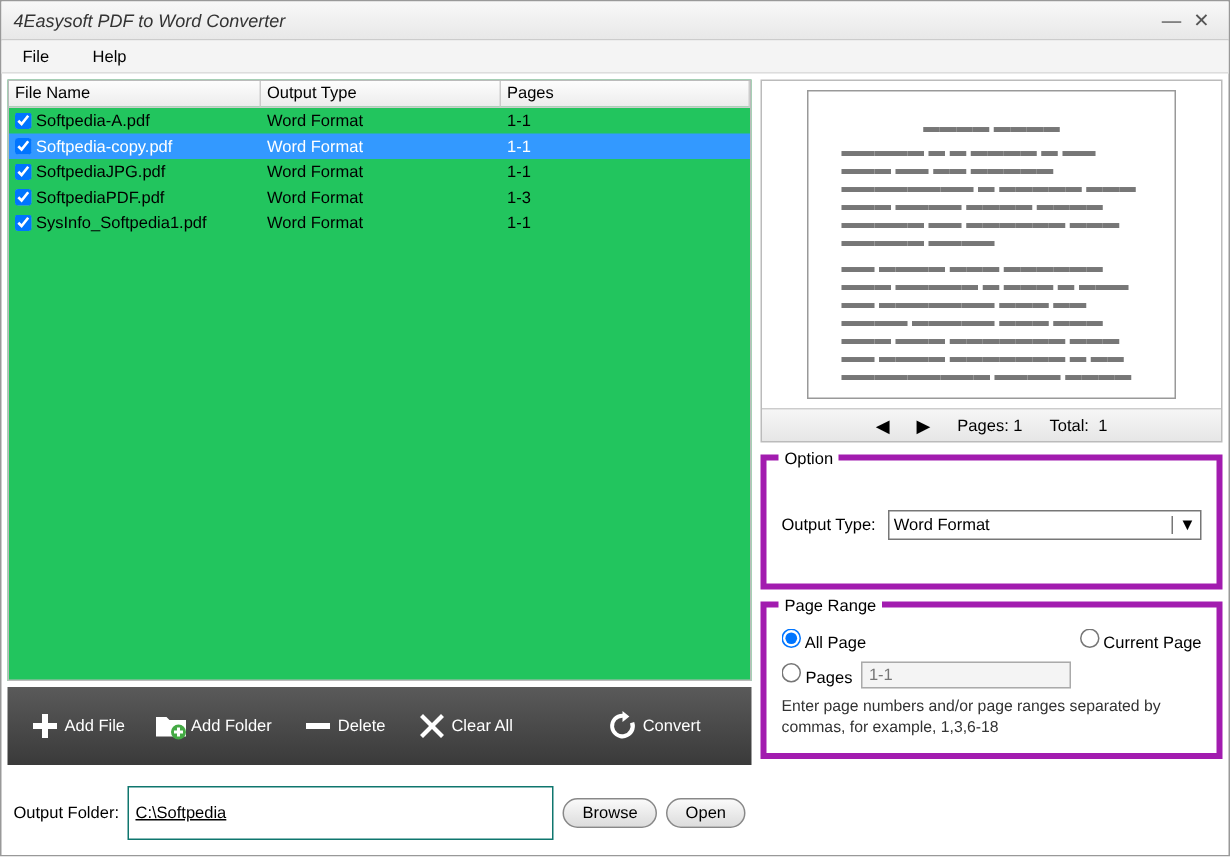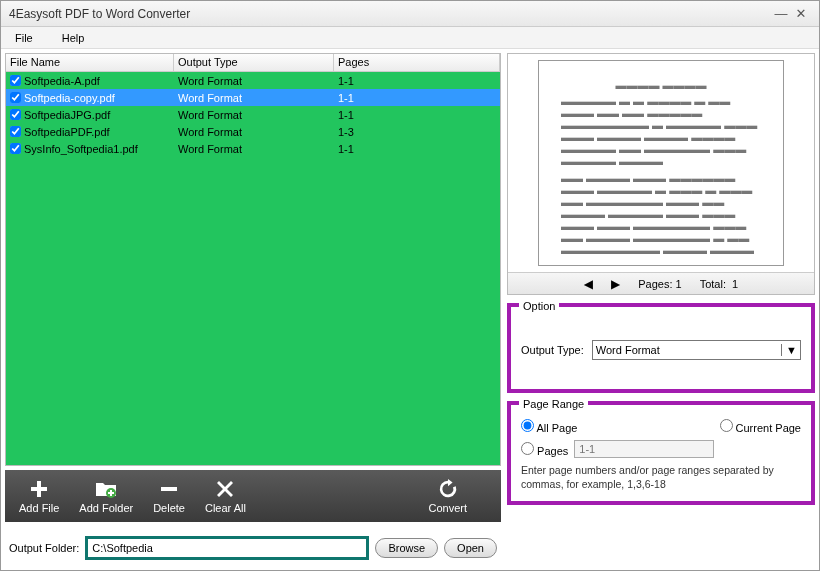--- a/index.html
+++ b/index.html
@@ -1,40 +1,40 @@
 <!DOCTYPE html>
 <html><head>
 <meta charset="utf-8">
 <style>
 * { box-sizing: border-box; margin: 0; padding: 0; font-family: Tahoma, Arial, sans-serif; font-size: 11px; }
 body { background: #fff; width: 820px; height: 571px; overflow: hidden; }
 .window { width: 820px; height: 571px; border: 1px solid #999; background: #fff; display: flex; flex-direction: column; }
 .titlebar { height: 26px; background: linear-gradient(#f8f8f8,#e8e8e8); border-bottom: 1px solid #ccc; display: flex; align-items: center; padding: 0 8px; }
-.titlebar .title { font-size: 12px; color: #333; flex: 1; }
+.titlebar .title { font-size: 12px; color: #333; flex: 1; font-style: italic; }
 .titlebar .btn { width: 20px; text-align: center; cursor: pointer; color: #555; font-size: 13px; }
 .menubar { height: 22px; background: #f4f4f4; border-bottom: 1px solid #ddd; display: flex; align-items: center; padding: 0 8px; gap: 17px; }
 .menubar .menu { cursor: pointer; padding: 2px 6px; }
 .content { flex: 1; display: flex; padding: 4px; gap: 6px; }
 .left { width: 496px; display: flex; flex-direction: column; }
 .table { border: 1px solid #bbb; flex: 1; display: flex; flex-direction: column; background: #22c55e; }
 .thead { display: flex; height: 18px; background: linear-gradient(#fdfdfd,#ececec); border-bottom: 1px solid #ccc; }
 .thead .th { border-right: 1px solid #ccc; padding: 2px 4px; font-size: 11px; }
 .th-file { width: 168px; } .th-output { width: 160px; } .th-pages { flex: 1; }
 .tbody { flex: 1; overflow: auto; }
 .row { display: flex; height: 17px; align-items: center; }
 .row.selected { background: #3399ff; color: #fff; }
 .td-file { width: 168px; padding: 0 4px; display: flex; align-items: center; gap: 3px; }
 .td-output { width: 160px; padding: 0 4px; } .td-pages { flex: 1; padding: 0 4px; }
 .chk { width: 11px; height: 11px; }
 .toolbar { height: 52px; background: linear-gradient(#5a5a5a,#3a3a3a); display: flex; align-items: center; padding: 0 6px; gap: 4px; margin-top: 4px; }
-.tbtn { display: flex; flex-direction: column; align-items: center; justify-content: center; color: #fff; cursor: pointer; padding: 2px 8px; gap: 2px; }
+.tbtn { display: flex; flex-direction: row; align-items: center; justify-content: center; color: #fff; cursor: pointer; padding: 2px 8px; gap: 2px; }
 .tbtn .ico { width: 22px; height: 22px; display: flex; align-items: center; justify-content: center; }
 .tbtn.convert { margin-left: auto; margin-right: 20px; }
 .outputrow { display: flex; align-items: center; gap: 6px; padding: 14px 4px 6px; }
-.outputrow .field { flex: 1; height: 24px; border: 3px solid #0f766e; padding: 2px 4px; background: #fff; }
+.outputrow .field { flex: 1; height: 36px; border: 1px solid #0f766e; padding: 2px 4px; background: #fff; text-decoration: underline; }
 .outputrow .obtn { height: 20px; padding: 0 12px; border: 1px solid #888; border-radius: 10px; background: linear-gradient(#fafafa,#dcdcdc); cursor: pointer; display: flex; align-items: center; }
 .right { flex: 1; display: flex; flex-direction: column; gap: 6px; }
 .preview { border: 1px solid #bbb; height: 242px; background: #fff; display: flex; flex-direction: column; }
 .preview .page { flex: 1; margin: 6px 30px; border: 1px solid #999; background: #fff; padding: 18px 22px; font-size: 4px; color: #777; overflow: hidden; }
 .preview .nav { height: 22px; border-top: 1px solid #ccc; background: linear-gradient(#f6f6f6,#e6e6e6); display: flex; align-items: center; justify-content: center; gap: 18px; font-size: 11px; }
 .preview .nav .arrow { cursor: pointer; font-size: 12px; }
 .group { border: 4px solid #a21caf; position: relative; padding: 14px 10px 10px; margin-top: 2px; }
 .group .legend { position: absolute; top: -7px; left: 8px; background: #fff; padding: 0 4px; font-size: 11px; }
 .optrow { display: flex; align-items: center; gap: 8px; }
 .select { flex: 1; height: 20px; border: 1px solid #777; background: #fff; padding: 1px 3px; display: flex; align-items: center; justify-content: space-between; cursor: pointer; }

